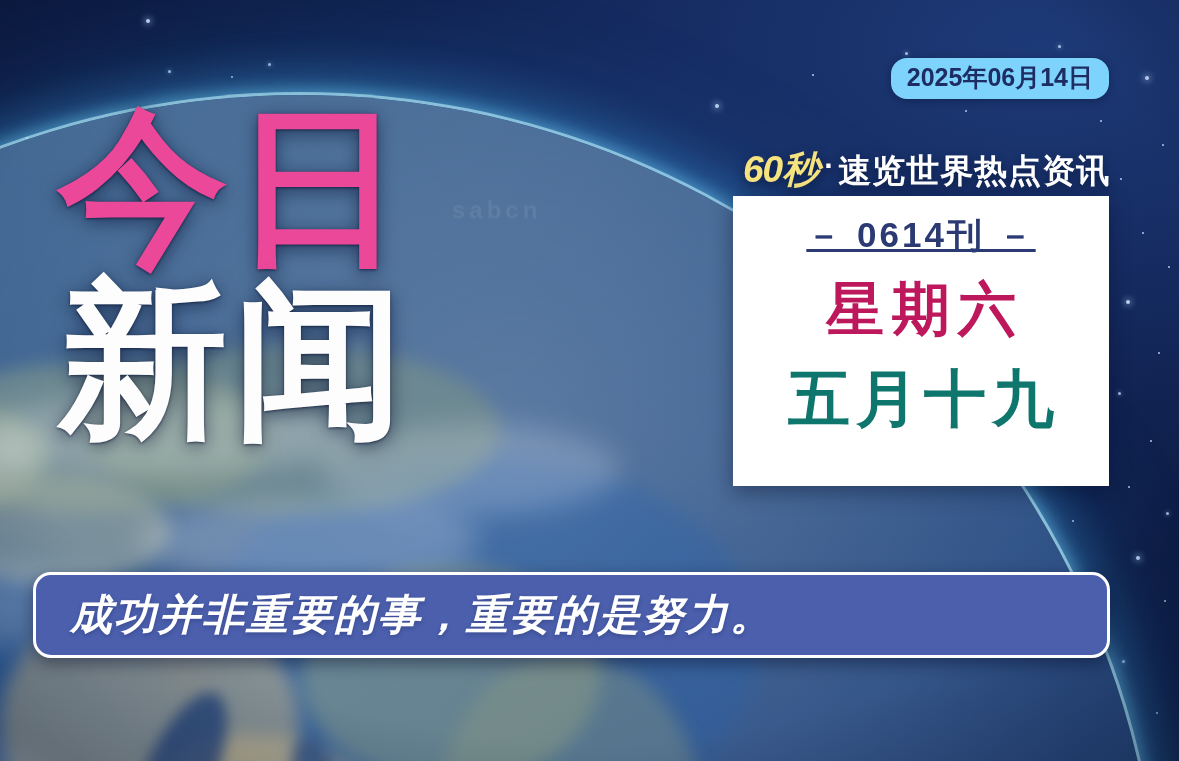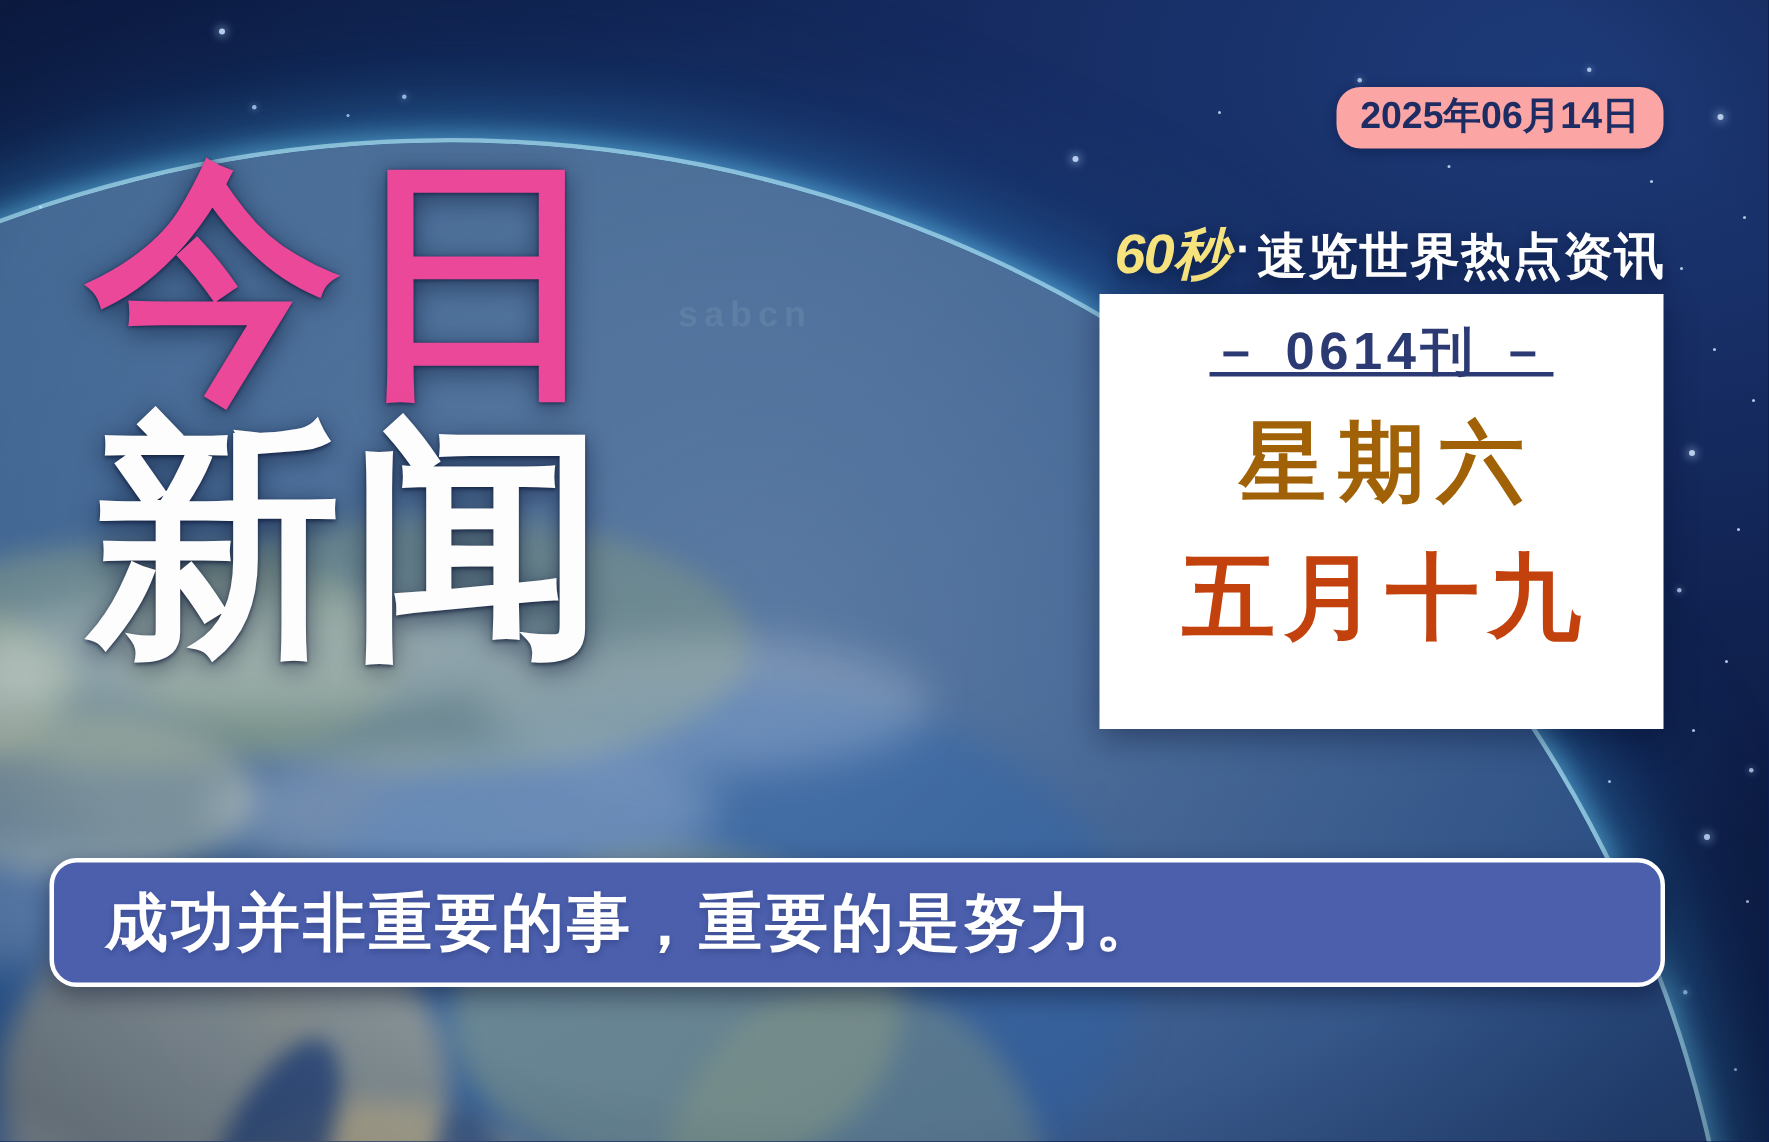--- a/index.html
+++ b/index.html
@@ -92,21 +92,21 @@
   .title .l1{ display:block; font-size:170px; color:#ec4899; }
   .title .l2{ display:block; font-size:170px; color:#fdfdfd; margin-top:6px; }
 
   
   .right{
     position:absolute; left:733px; top:58px; width:376px;
   }
 
   .date-badge{
     position:absolute; right:0; top:0;
-    background:#fca5a5;
+    background:#7dd3fc;
     color:#1d2d63;
     border-radius:16px;
     padding:7px 16px 9px 16px;
     font-size:25px; font-weight:700; letter-spacing:0px;
     line-height:1;
     white-space:nowrap;
     box-shadow:0 2px 8px rgba(4,12,40,.35);
   }
 
   .tagline{
@@ -127,26 +127,26 @@
     box-shadow:0 6px 20px rgba(4,12,40,.42);
     display:flex; flex-direction:column;
     align-items:center; justify-content:flex-start;
     padding-top:18px;
   }
   .card .issue{
     color:#2b3a73; font-size:35px; font-weight:800; letter-spacing:3px;
     white-space:nowrap; line-height:1.2;text-decoration:underline;
   }
   .card .weekday{
-    color:#a16207; font-size:58px; font-weight:900; letter-spacing:8px;
+    color:#be185d; font-size:58px; font-weight:900; letter-spacing:8px;
     margin-top:24px; line-height:1; white-space:nowrap;
     text-indent:8px;
   }
   .card .lunar{
-    color:#c2410c; font-size:62px; font-weight:900; letter-spacing:6px;
+    color:#0f766e; font-size:62px; font-weight:900; letter-spacing:6px;
     margin-top:30px; line-height:1; white-space:nowrap;
     text-indent:6px;
   }
 
   
   .quote{
     position:absolute; left:33px; top:572px;
     width:1077px; height:86px;
     background:#4b5fad;
     border:3px solid #ffffff;
@@ -155,20 +155,21 @@
     padding-left:34px;
     box-shadow:0 6px 16px rgba(4,12,40,.45);
   }
   .quote span{
     color:#ffffff;
     font-size:42px;
     font-weight:800;
     letter-spacing:2px;
     white-space:nowrap;
     text-shadow:0 2px 4px rgba(10,20,60,.25);
+    font-style:italic;
   }
 </style>
 </head>
 <body>
 
 <div id="poster">
 
   <div class="sky"></div>
 
   <div class="stars">

